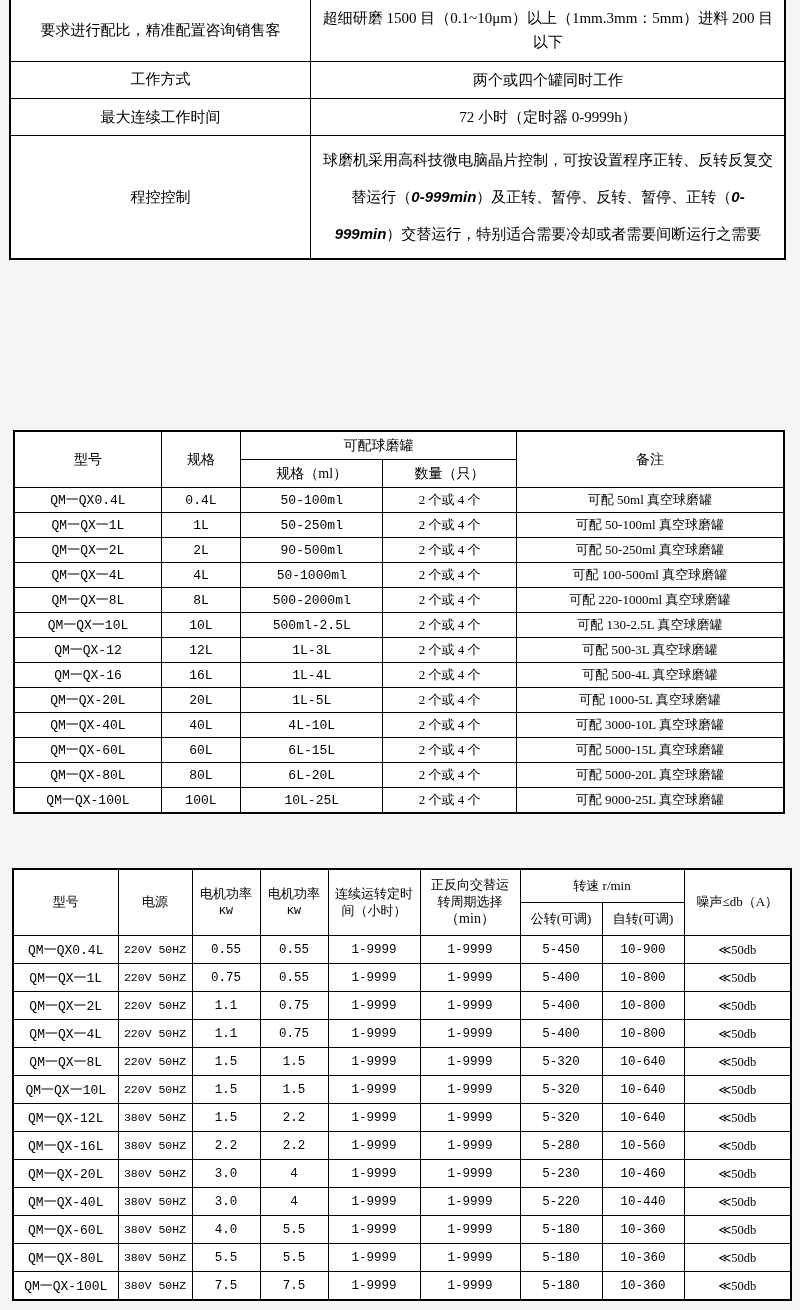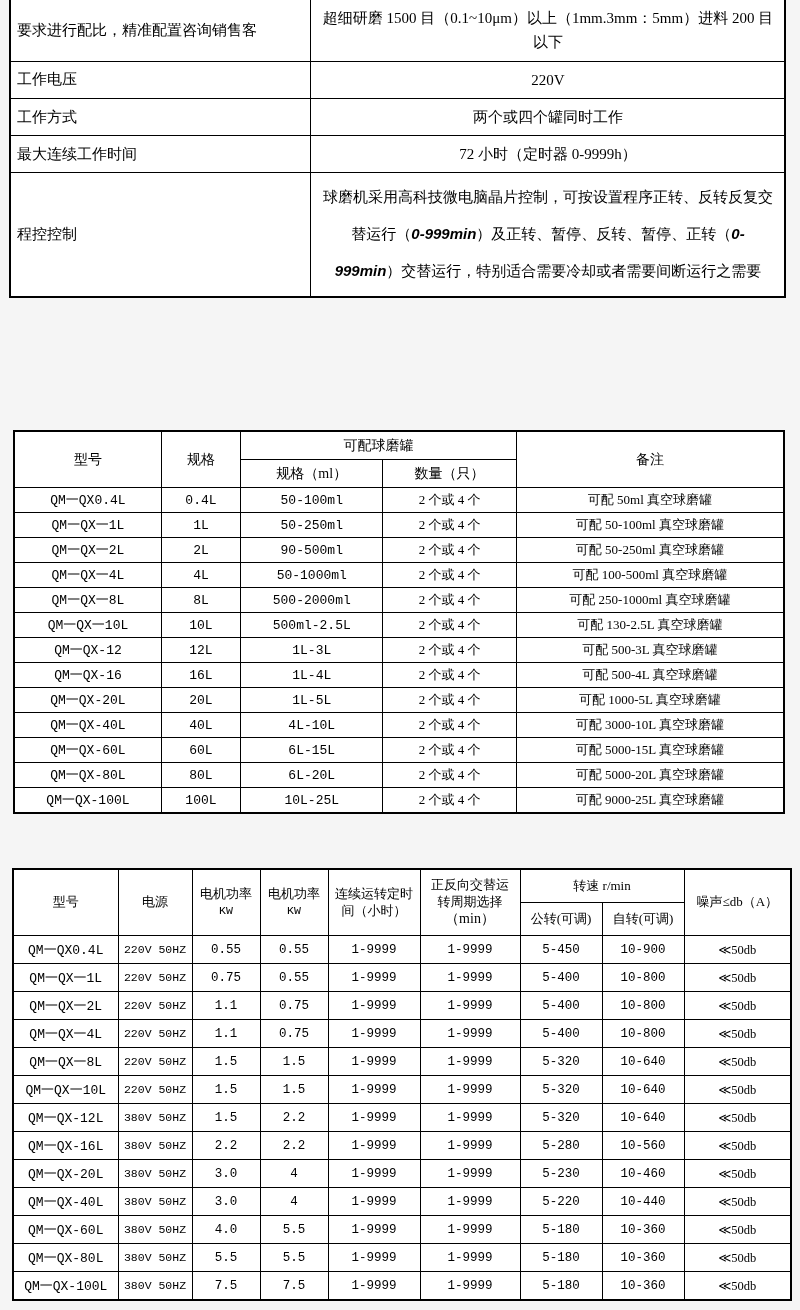--- a/index.html
+++ b/index.html
@@ -36,20 +36,21 @@
     left: 9px;
     top: -2px;
     width: 777px;
     border: 2px solid #000;
   }
   #table-spec td {
     border: 1px solid #000;
   }
   #table-spec .lab {
     width: 287px;
+    text-align: center;
     font-size: 15px;
     line-height: 1.5;
     padding: 4px 6px;
   }
   #table-spec .val {
     text-align: center;
     font-size: 15px;
     line-height: 1.62;
     padding: 6px 8px 6px 9px;
   }
@@ -130,24 +131,20 @@
 </head>
 <body>
 
 <table id="table-spec">
   <tbody>
     <tr>
       <td class="lab">要求进行配比，精准配置咨询销售客</td>
       <td class="val">超细研磨 1500 目（0.1~10μm）以上（1mm.3mm：5mm）进料 200 目以下</td>
     </tr>
     <tr>
-      <td class="lab">工作电压</td>
-      <td class="val">220V</td>
-    </tr>
-    <tr>
       <td class="lab">工作方式</td>
       <td class="val">两个或四个罐同时工作</td>
     </tr>
     <tr>
       <td class="lab">最大连续工作时间</td>
       <td class="val">72 小时（定时器 0-9999h）</td>
     </tr>
     <tr>
       <td class="lab">程控控制</td>
       <td class="val tall" id="program-control-value">球磨机采用高科技微电脑晶片控制，可按设置程序正转、反转反复交替运行（<b>0-999min</b>）及正转、暂停、反转、暂停、正转（<b>0-999min</b>）交替运行，特别适合需要冷却或者需要间断运行之需要</td>
@@ -202,21 +199,21 @@
         <td>4L</td>
         <td>50-1000ml</td>
         <td class="cjk">2 个或 4 个</td>
         <td class="cjk">可配 100-500ml 真空球磨罐</td>
       </tr>
       <tr>
         <td>QM一QX一8L</td>
         <td>8L</td>
         <td>500-2000ml</td>
         <td class="cjk">2 个或 4 个</td>
-        <td class="cjk">可配 250-1000ml 真空球磨罐</td>
+        <td class="cjk">可配 220-1000ml 真空球磨罐</td>
       </tr>
       <tr>
         <td>QM一QX一10L</td>
         <td>10L</td>
         <td>500ml-2.5L</td>
         <td class="cjk">2 个或 4 个</td>
         <td class="cjk">可配 130-2.5L 真空球磨罐</td>
       </tr>
       <tr>
         <td>QM一QX-12</td>

